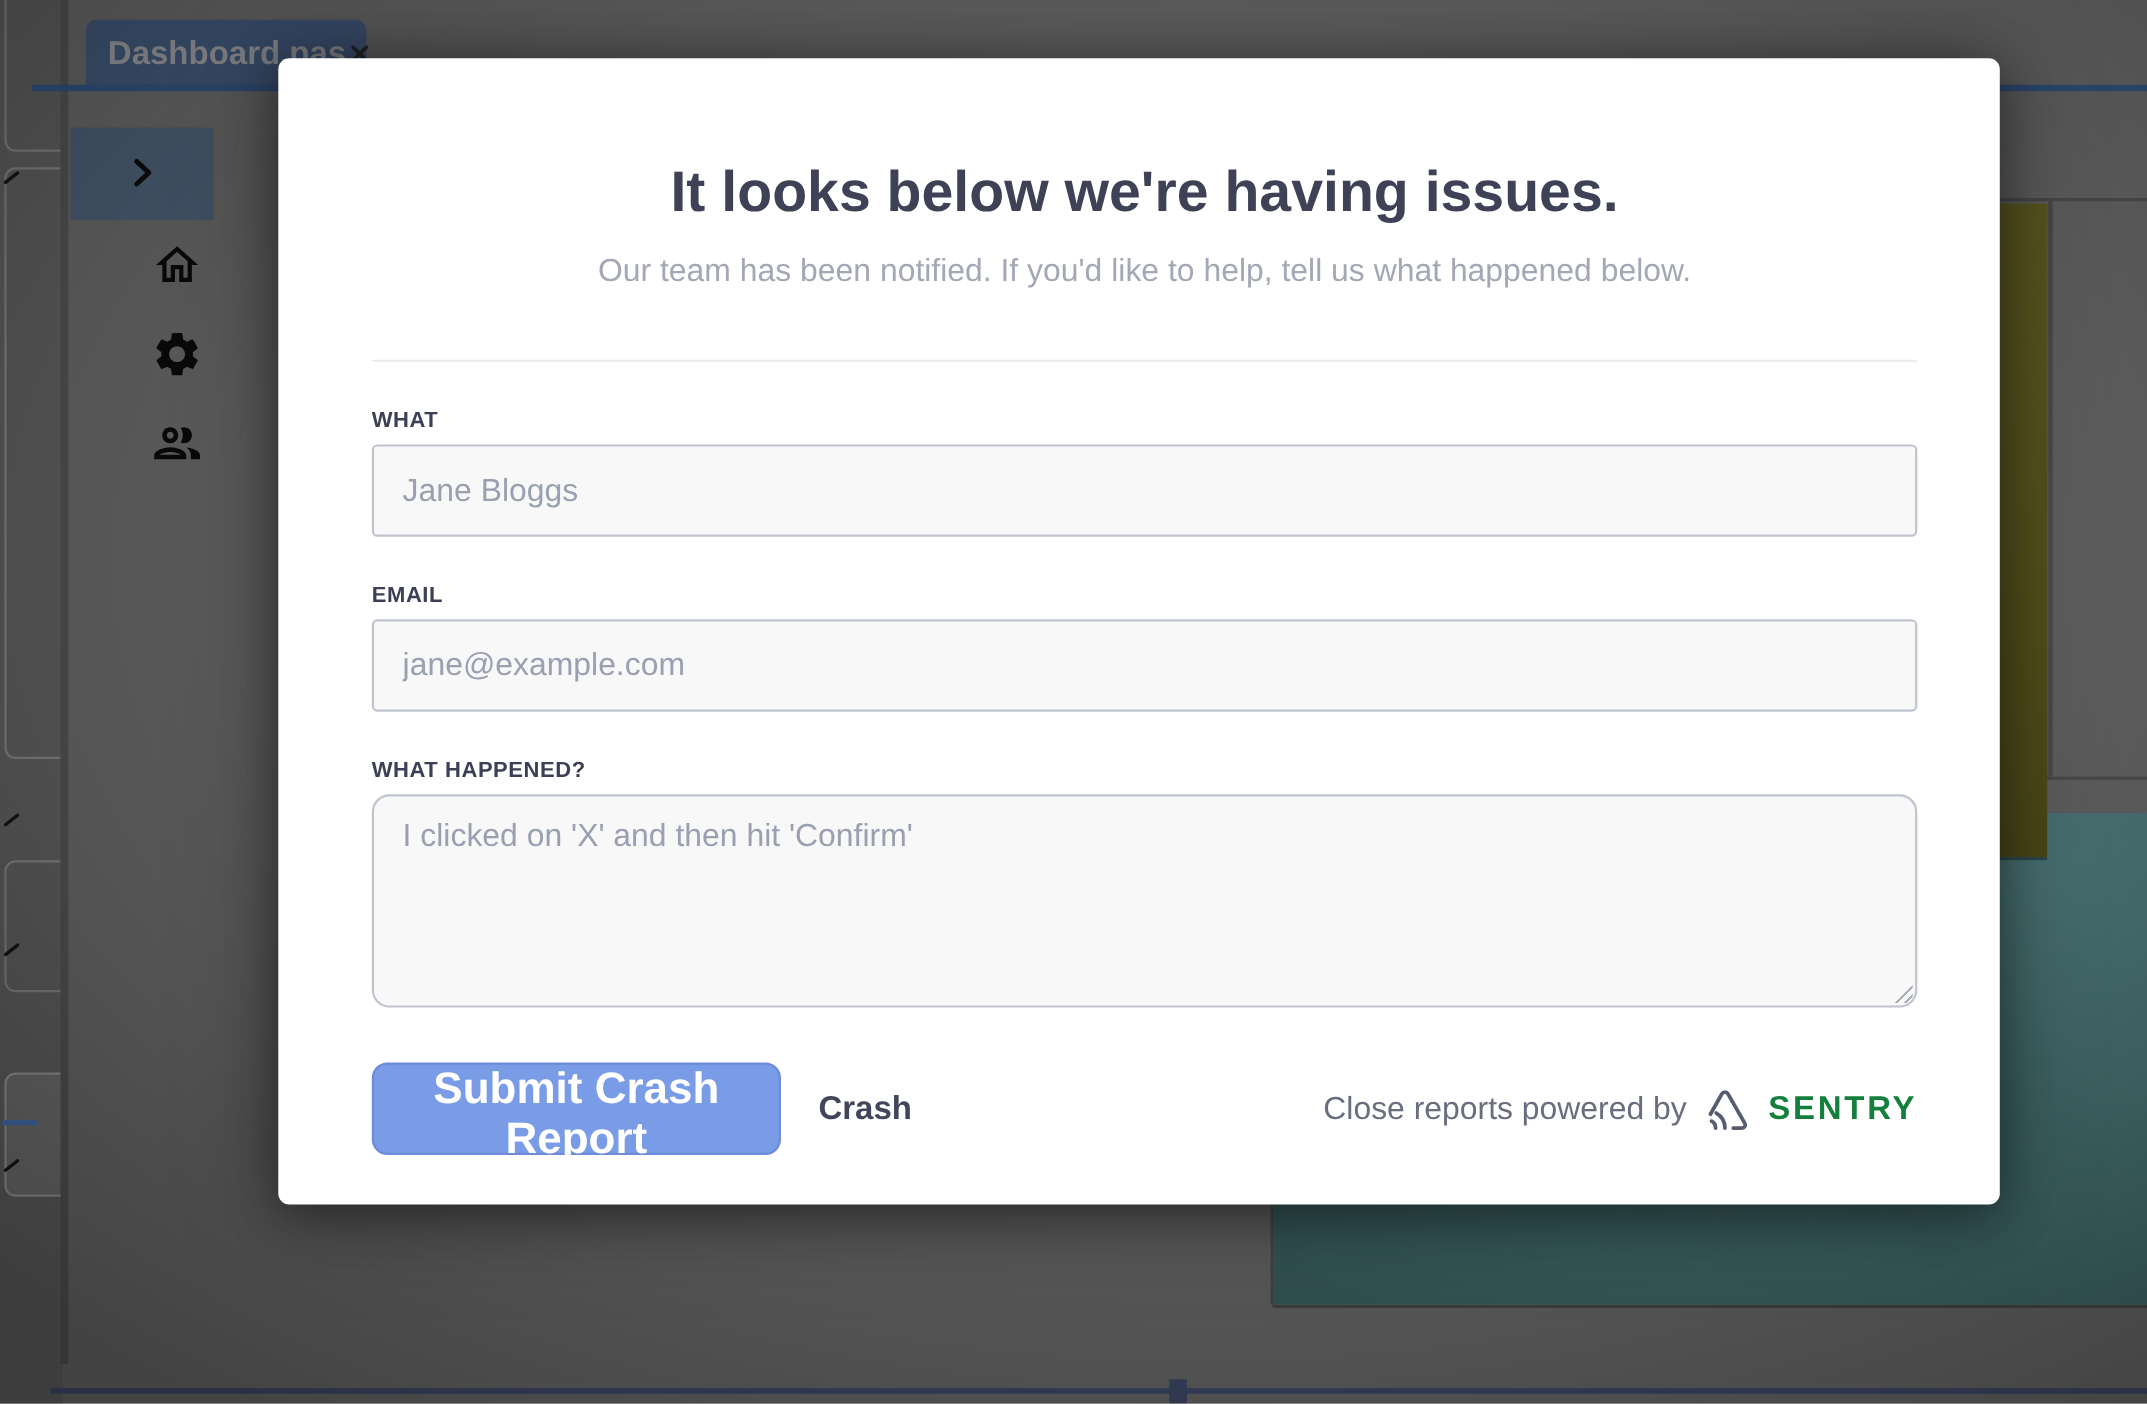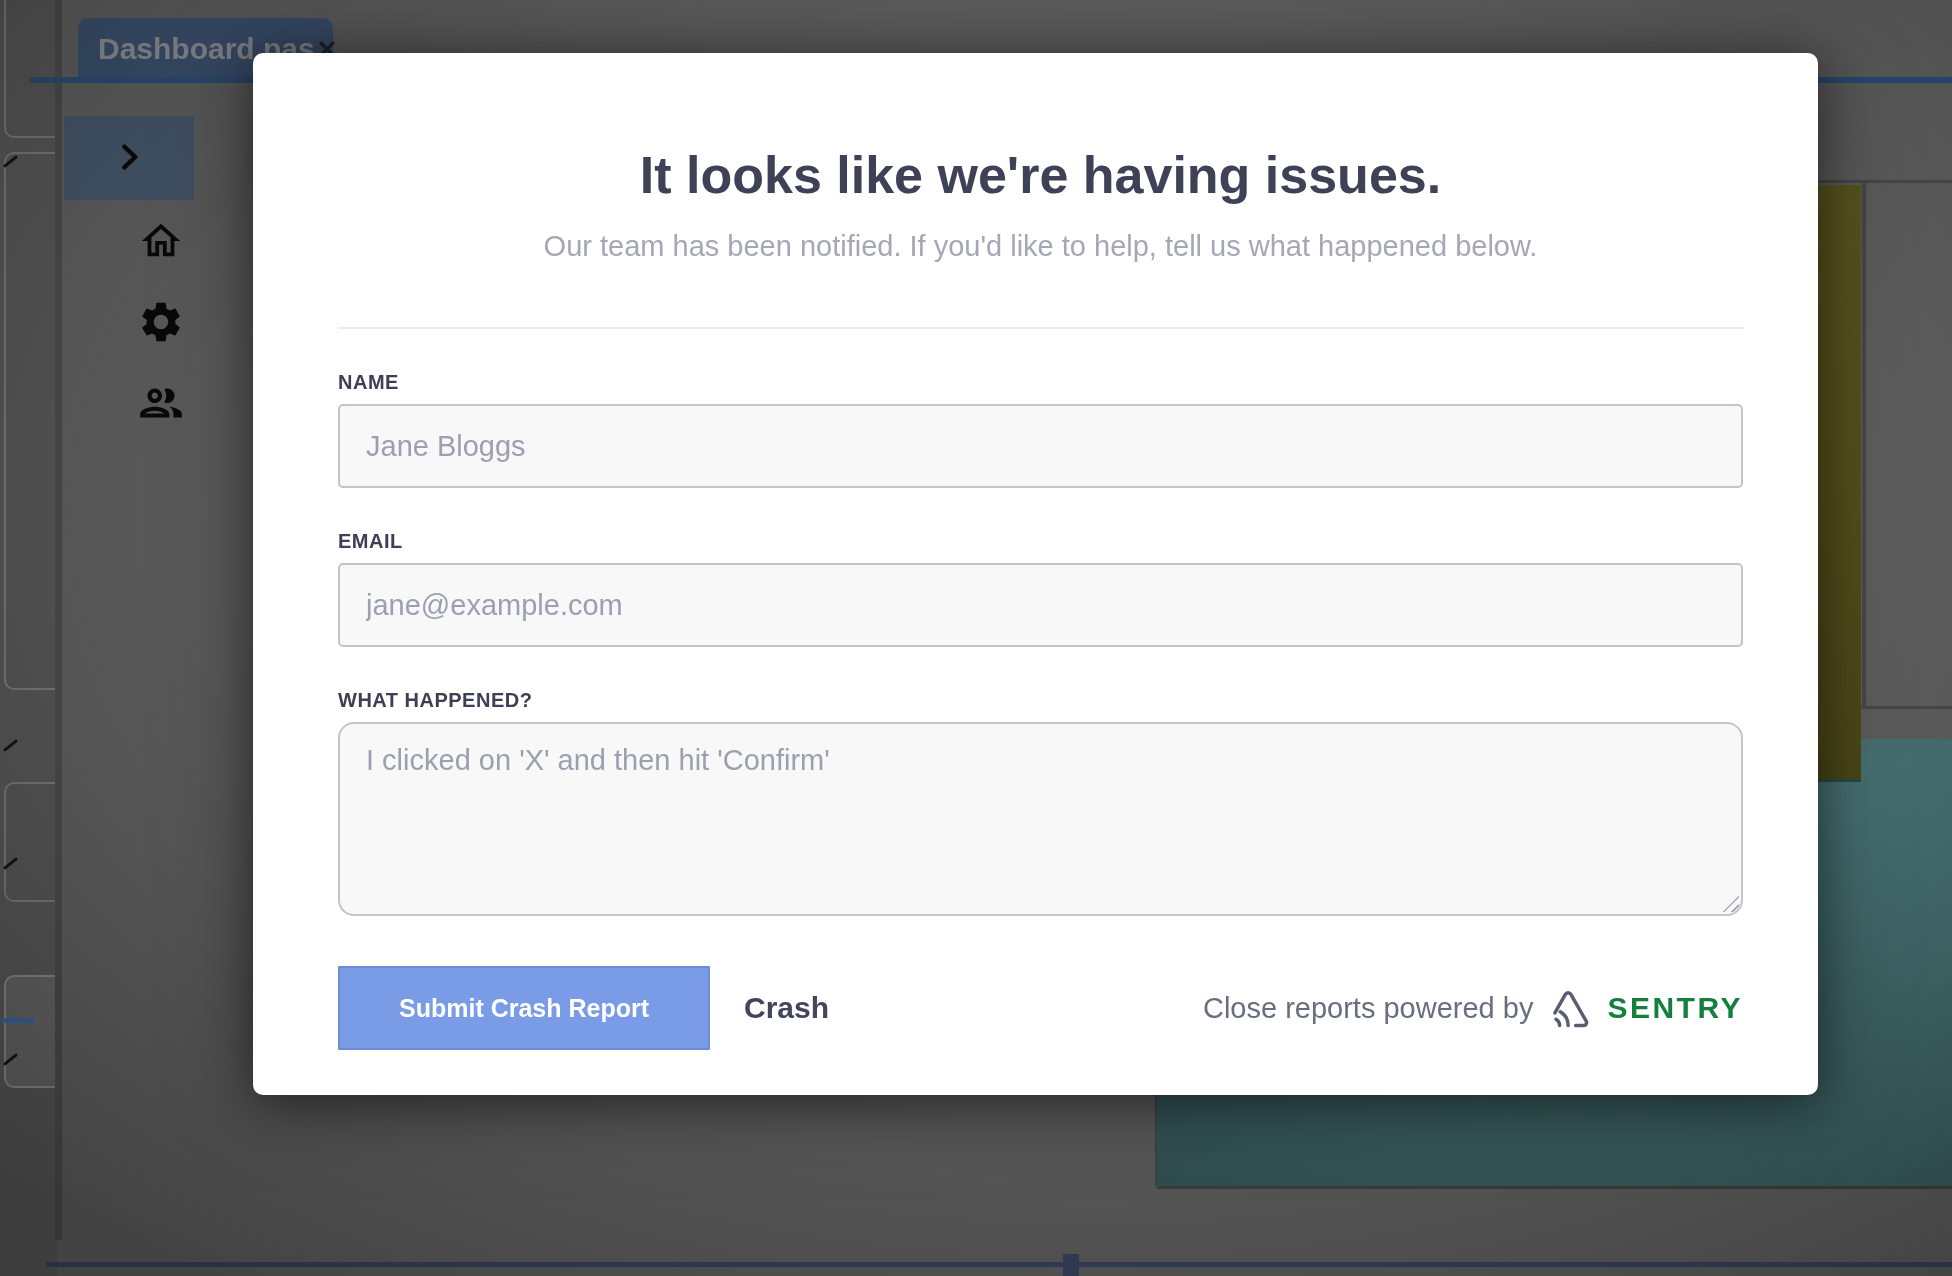--- a/index.html
+++ b/index.html
@@ -58,22 +58,22 @@
     font-size:29px; color:#3c3f52; padding:0 26px; outline:none; }
   .fld-input::placeholder, .fld-area::placeholder { color:#9aa0b0; opacity:1; }
   .area-wrap { position:relative; margin-top:10px; }
   .fld-area { display:block; width:100%; height:194px; background:#f8f8f9; border:2px solid #bfc4cf;
     border-radius:16px; font-family:"Liberation Sans",sans-serif; font-size:29px; color:#3c3f52;
     padding:20px 26px; outline:none; resize:none; }
   .grip { position:absolute; right:4px; bottom:4px; width:17px; height:17px;
     background:repeating-linear-gradient(-45deg, transparent 0 4px, #a9aeb9 4px 6px);
     clip-path:polygon(100% 0, 100% 100%, 0 100%); }
   .dlg-footer { margin-top:50px; display:flex; align-items:center; }
-  .submit-btn { width:372px; height:84px; background:#7a9ce7; border:2px solid #6d8bd8; border-radius:1px;
-    color:#ffffff; font-family:"Liberation Sans",sans-serif; font-size:25px; font-weight:bold; cursor:pointer; }
+  .submit-btn { width:372px; height:84px; background:#7a9ce7; border:2px solid #6d8bd8; border-radius:14px;
+    color:#ffffff; font-family:"Liberation Sans",sans-serif; font-size:40px; font-weight:bold; cursor:pointer; }
   .close-btn { margin-left:34px; background:none; border:none; font-family:"Liberation Sans",sans-serif;
     font-size:30px; font-weight:bold; color:#43455a; cursor:pointer; }
   .powered { margin-left:auto; display:flex; align-items:center; gap:14px; }
   .powered-text { font-size:29px; color:#696e7e; }
   .sentry-mark { font-size:30px; font-weight:bold; letter-spacing:2.5px; color:#15803d; }
 
   .icon-btn { background:none; border:none; cursor:pointer; display:flex; align-items:center; }
 </style>
 </head>
 <body>
@@ -137,25 +137,25 @@
   <div class="hline-a"></div>
   <div class="vline-a"></div>
   <div class="hline-b"></div>
 
   <div class="hscroll-track"></div>
   <div class="hscroll-thumb"></div>
 
   <div class="vignette"></div>
 
   <div class="dialog">
-    <div class="dlg-title">It looks like we're having issues.</div>
+    <div class="dlg-title">It looks below we're having issues.</div>
     <div class="dlg-sub">Our team has been notified. If you'd like to help, tell us what happened below.</div>
     <div class="dlg-divider"></div>
 
-    <div class="fld-label">NAME</div>
+    <div class="fld-label">WHAT</div>
     <input class="fld-input" type="text" placeholder="Jane Bloggs" style="">
 
     <div class="fld-label">EMAIL</div>
     <input class="fld-input" type="text" placeholder="jane@example.com" style="">
 
     <div class="fld-label">WHAT HAPPENED?</div>
     <div class="area-wrap">
       <textarea class="fld-area" placeholder="I clicked on 'X' and then hit 'Confirm'" style=""></textarea>
       <div class="grip"></div>
     </div>

